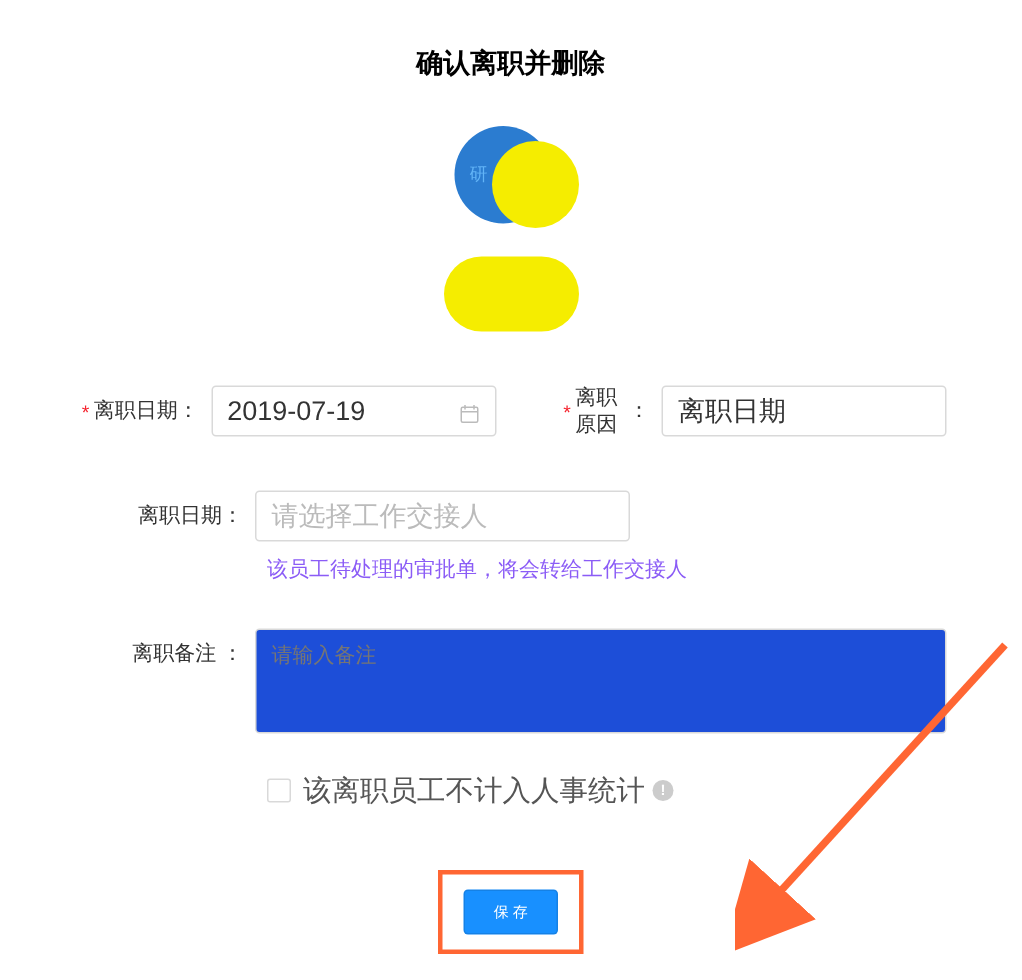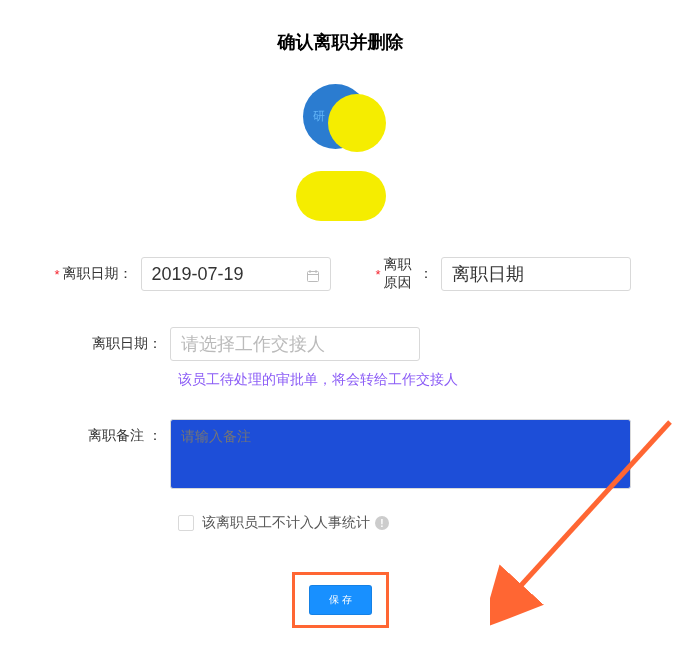--- a/index.html
+++ b/index.html
@@ -162,21 +162,21 @@
     .checkbox-box {
       width: 16px;
       height: 16px;
       border: 1px solid #d9d9d9;
       border-radius: 2px;
       margin-right: 8px;
       background: #fff;
     }
     .checkbox-label {
       color: #555;
-      font-size: 14px;
+      font-size: 19px;
     }
     .info-icon {
       width: 14px;
       height: 14px;
       background: #ccc;
       border-radius: 50%;
       color: #fff;
       display: inline-flex;
       align-items: center;
       justify-content: center;

